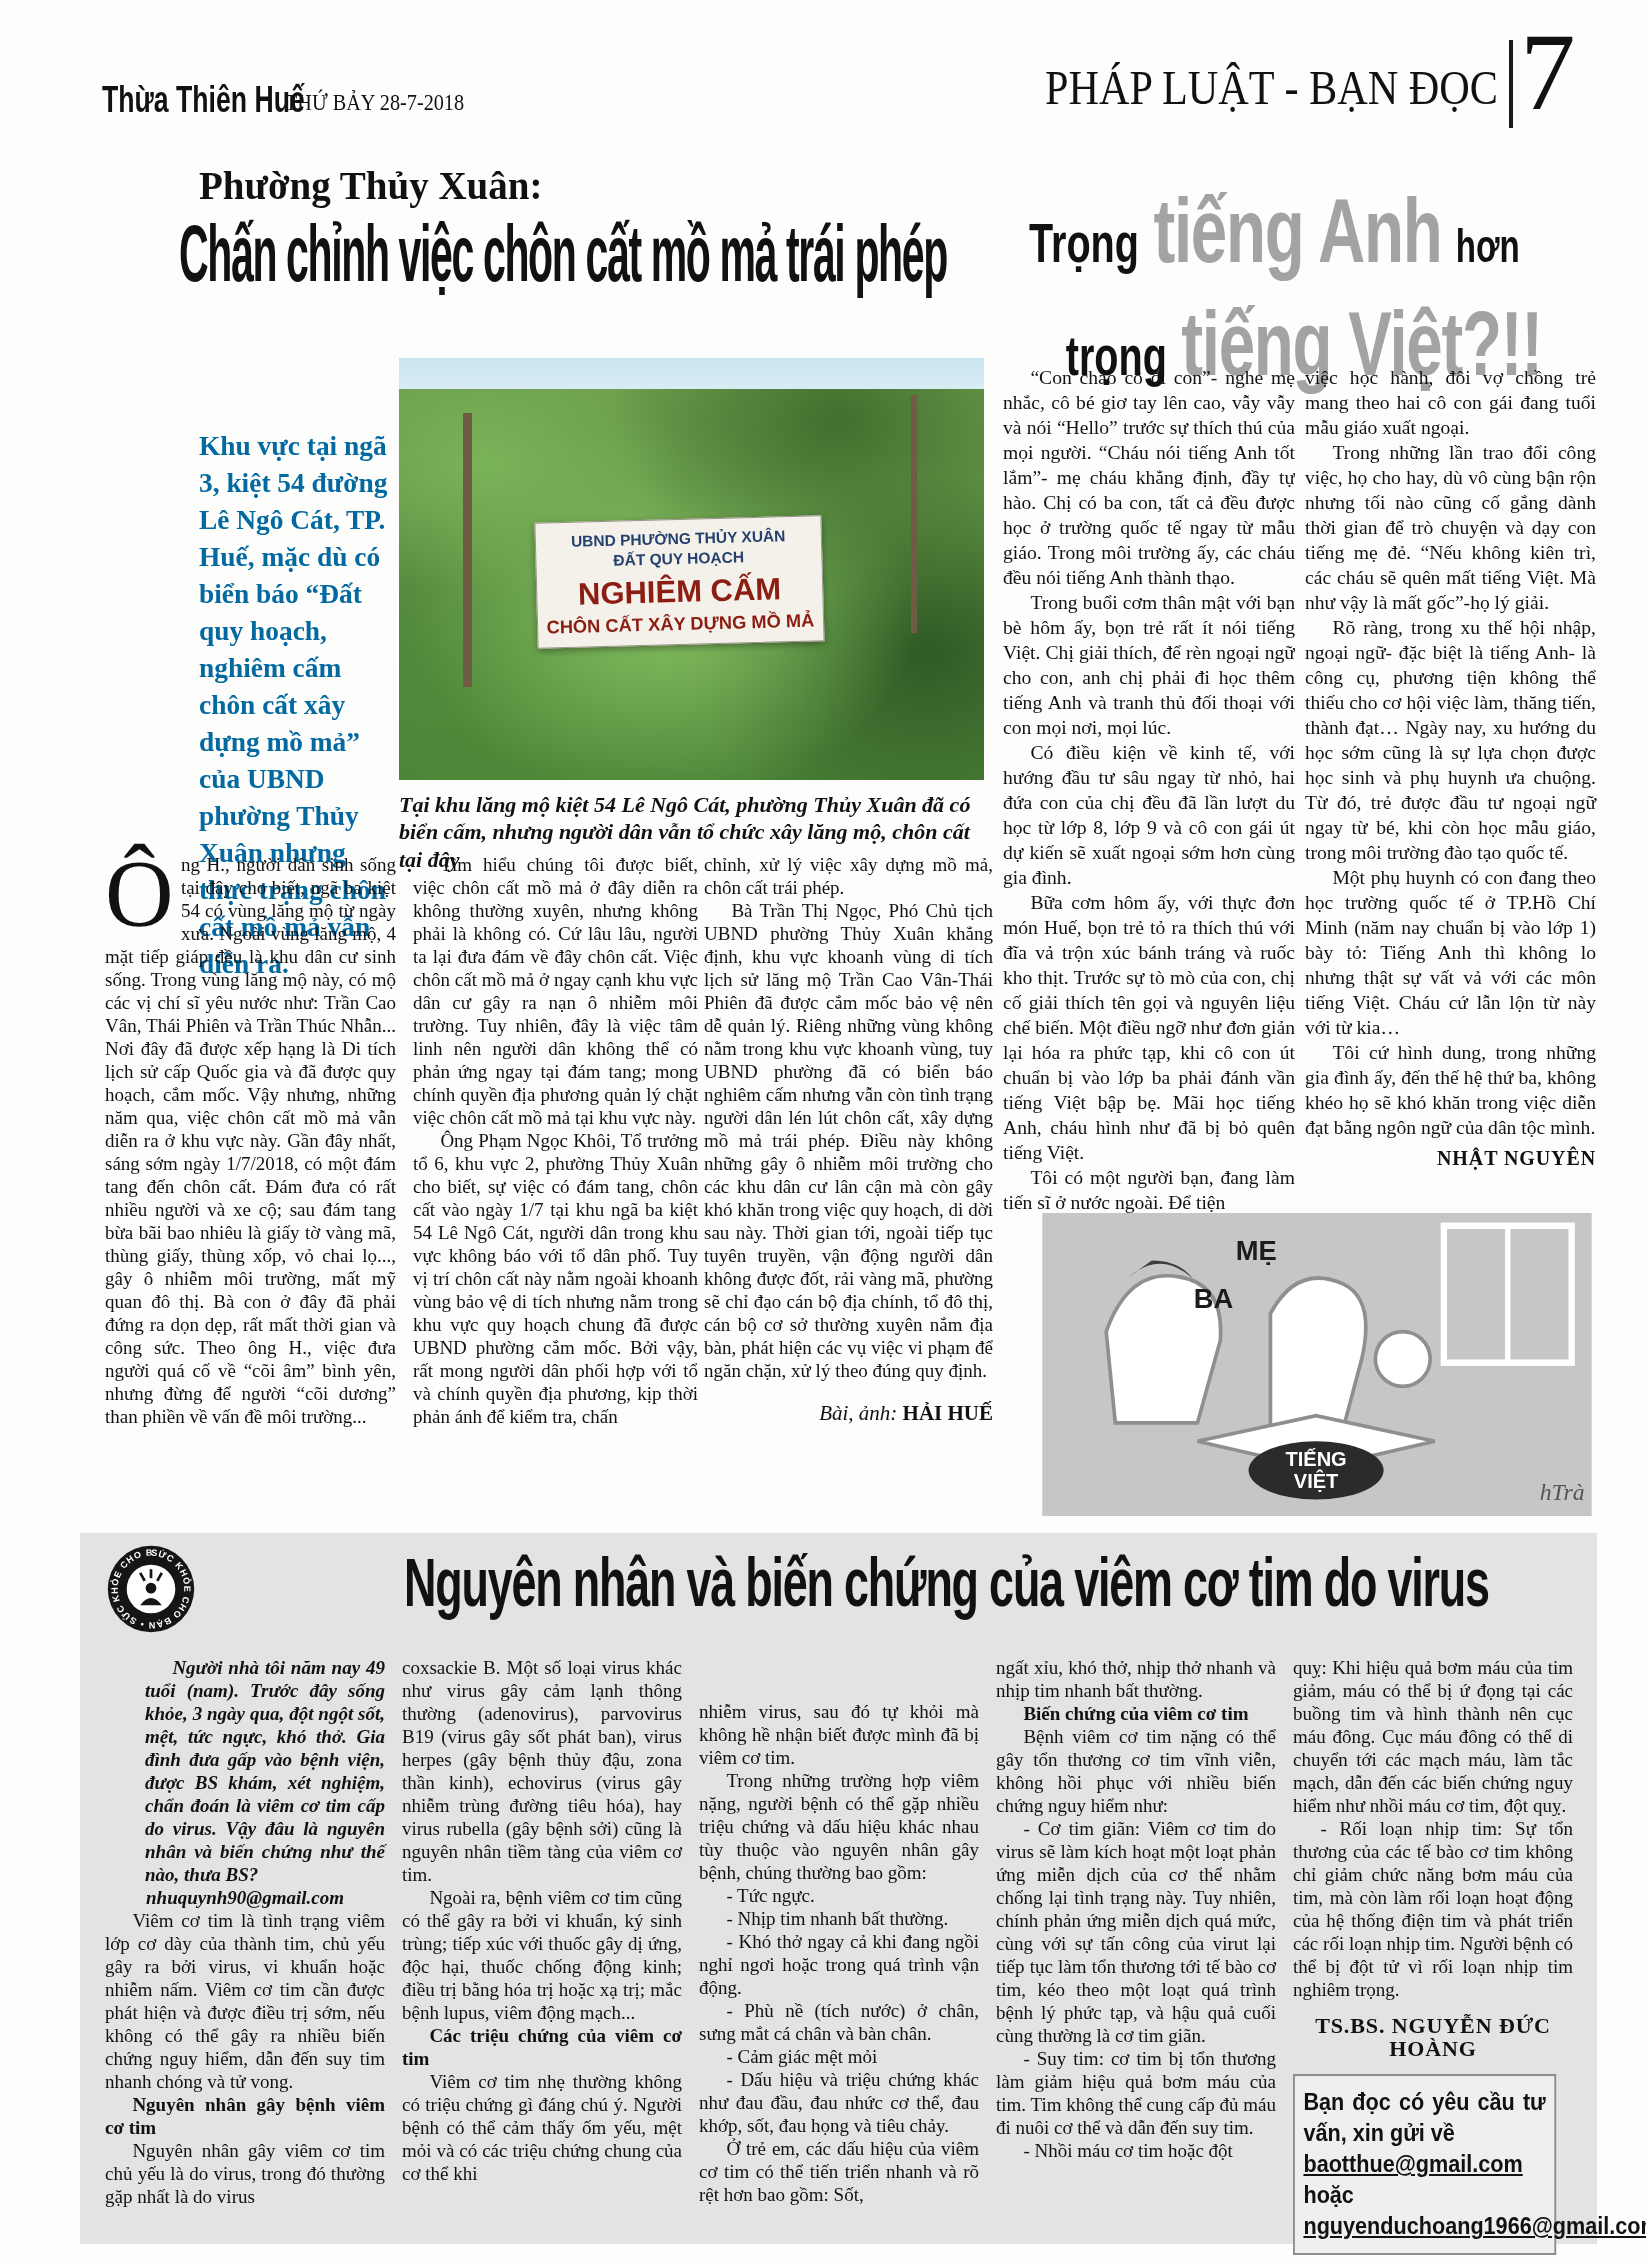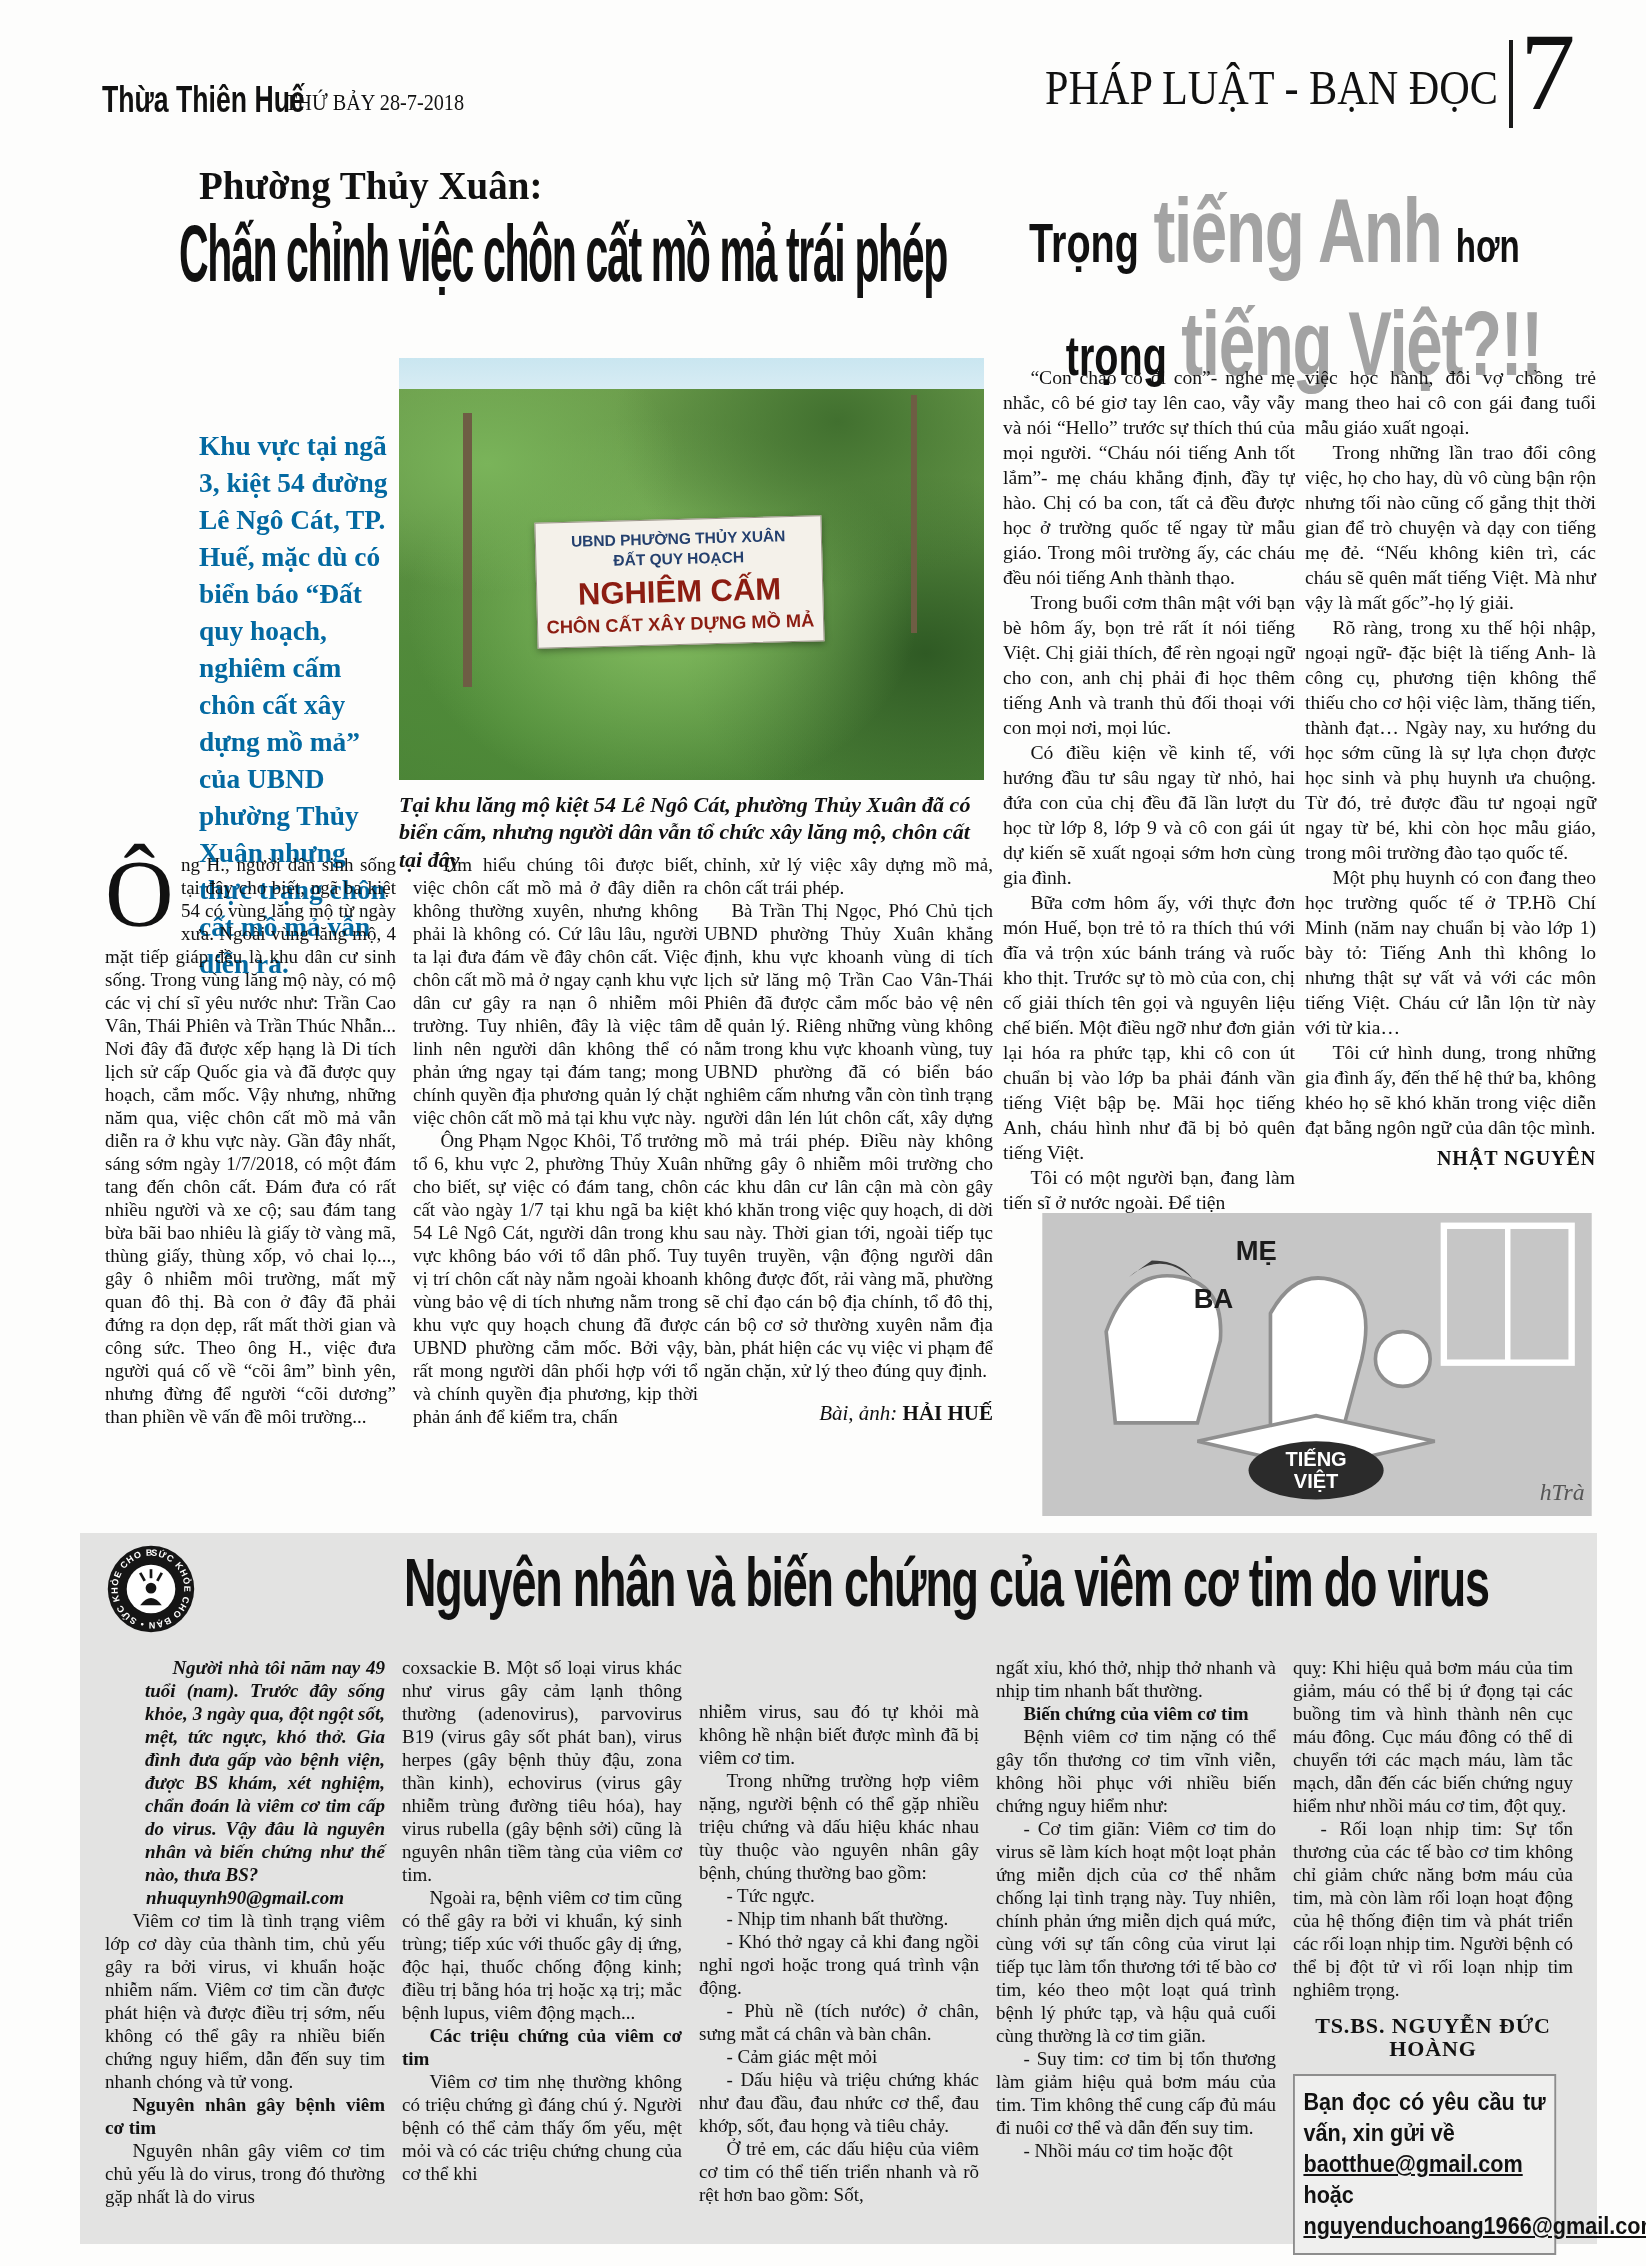--- a/index.html
+++ b/index.html
@@ -138,21 +138,21 @@
   <div class="a2col col-a2-1">
       <p class="para s-n">“Con chào cô đi con”- nghe mẹ nhắc, cô bé giơ tay lên cao, vẫy vẫy và nói “Hello” trước sự thích thú của mọi người. “Cháu nói tiếng Anh tốt lắm”- mẹ cháu khẳng định, đầy tự hào. Chị có ba con, tất cả đều được học ở trường quốc tế ngay từ mẫu giáo. Trong môi trường ấy, các cháu đều nói tiếng Anh thành thạo.</p>
       <p class="para s-n">Trong buổi cơm thân mật với bạn bè hôm ấy, bọn trẻ rất ít nói tiếng Việt. Chị giải thích, để rèn ngoại ngữ cho con, anh chị phải đi học thêm tiếng Anh và tranh thủ đối thoại với con mọi nơi, mọi lúc.</p>
       <p class="para s-n">Có điều kiện về kinh tế, với hướng đầu tư sâu ngay từ nhỏ, hai đứa con của chị đều đã lần lượt du học từ lớp 8, lớp 9 và cô con gái út dự kiến sẽ xuất ngoại sớm hơn cùng gia đình.</p>
       <p class="para s-n">Bữa cơm hôm ấy, với thực đơn món Huế, bọn trẻ tỏ ra thích thú với đĩa vả trộn xúc bánh tráng và ruốc kho thịt. Trước sự tò mò của con, chị cố giải thích tên gọi và nguyên liệu chế biến. Một điều ngỡ như đơn giản lại hóa ra phức tạp, khi cô con út chuẩn bị vào lớp ba phải đánh vần tiếng Việt bập bẹ. Mãi học tiếng Anh, cháu hình như đã bị bỏ quên tiếng Việt.</p>
       <p class="para s-n">Tôi có một người bạn, đang làm tiến sĩ ở nước ngoài. Để tiện</p>
     </div>
   <div class="a2col col-a2-2">
     <div>
         <p class="para s-f">việc học hành, đôi vợ chồng trẻ mang theo hai cô con gái đang tuổi mẫu giáo xuất ngoại.</p>
-        <p class="para s-n">Trong những lần trao đổi công việc, họ cho hay, dù vô cùng bận rộn nhưng tối nào cũng cố gắng thịt thời gian để trò chuyện và dạy con tiếng mẹ đẻ. “Nếu không kiên trì, các cháu sẽ quên mất tiếng Việt. Mà như vậy là mất gốc”-họ lý giải.</p>
+        <p class="para s-n">Trong những lần trao đổi công việc, họ cho hay, dù vô cùng bận rộn nhưng tối nào cũng cố gắng dành thời gian để trò chuyện và dạy con tiếng mẹ đẻ. “Nếu không kiên trì, các cháu sẽ quên mất tiếng Việt. Mà như vậy là mất gốc”-họ lý giải.</p>
         <p class="para s-n">Rõ ràng, trong xu thế hội nhập, ngoại ngữ- đặc biệt là tiếng Anh- là công cụ, phương tiện không thể thiếu cho cơ hội việc làm, thăng tiến, thành đạt… Ngày nay, xu hướng du học sớm cũng là sự lựa chọn được học sinh và phụ huynh ưa chuộng. Từ đó, trẻ được đầu tư ngoại ngữ ngay từ bé, khi còn học mẫu giáo, trong môi trường đào tạo quốc tế.</p>
         <p class="para s-n">Một phụ huynh có con đang theo học trường quốc tế ở TP.Hồ Chí Minh (năm nay chuẩn bị vào lớp 1) bày tỏ: Tiếng Anh thì không lo nhưng thật sự vất vả với các môn tiếng Việt. Cháu cứ lẫn lộn từ này với từ kia…</p>
         <p class="para s-n">Tôi cứ hình dung, trong những gia đình ấy, đến thế hệ thứ ba, không khéo họ sẽ khó khăn trong việc diễn đạt bằng ngôn ngữ của dân tộc mình.</p>
       </div>
     <div class="byline2">NHẬT NGUYÊN</div>
   </div>
 
   <svg class="illustration" viewBox="0 0 602 332">
     <rect x="0" y="0" width="602" height="332" fill="#c6c6c6"></rect>
     <rect x="440" y="14" width="140" height="150" fill="none" stroke="#ffffff" stroke-width="7"></rect>

